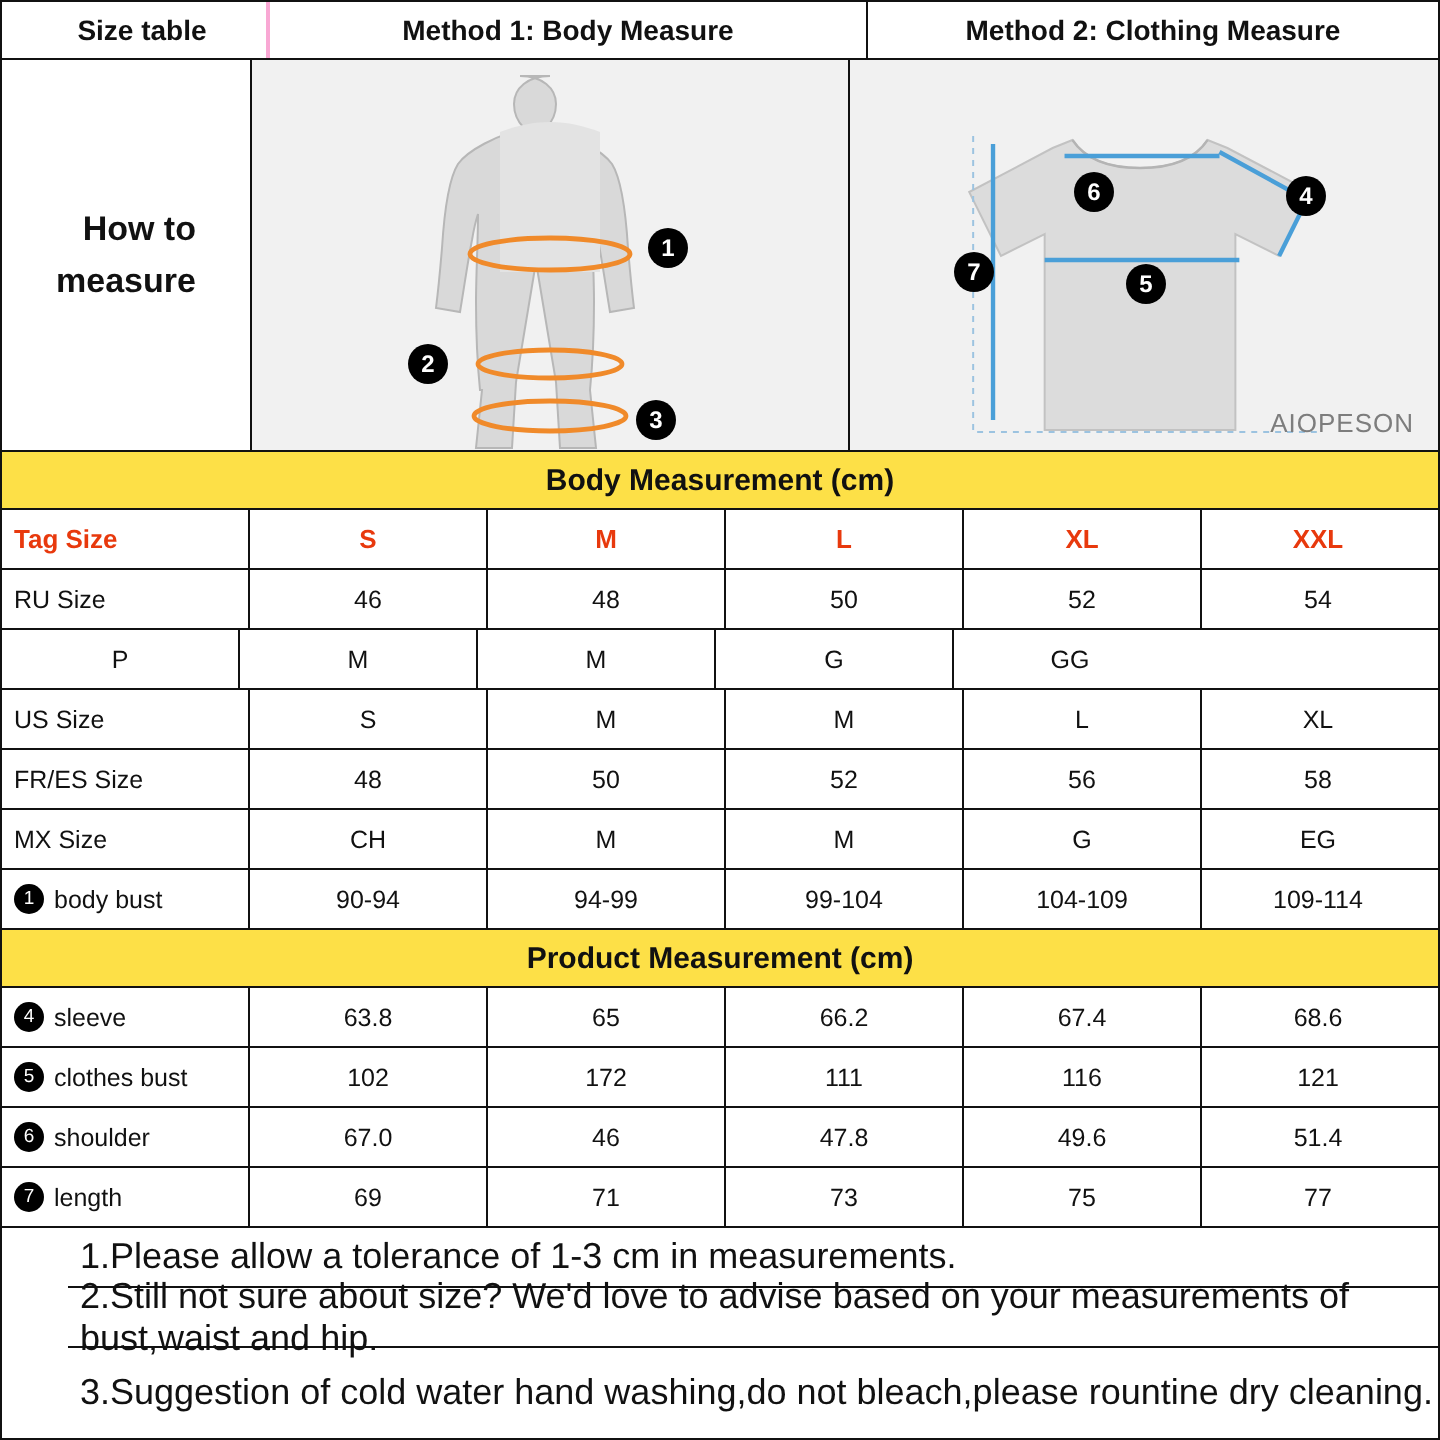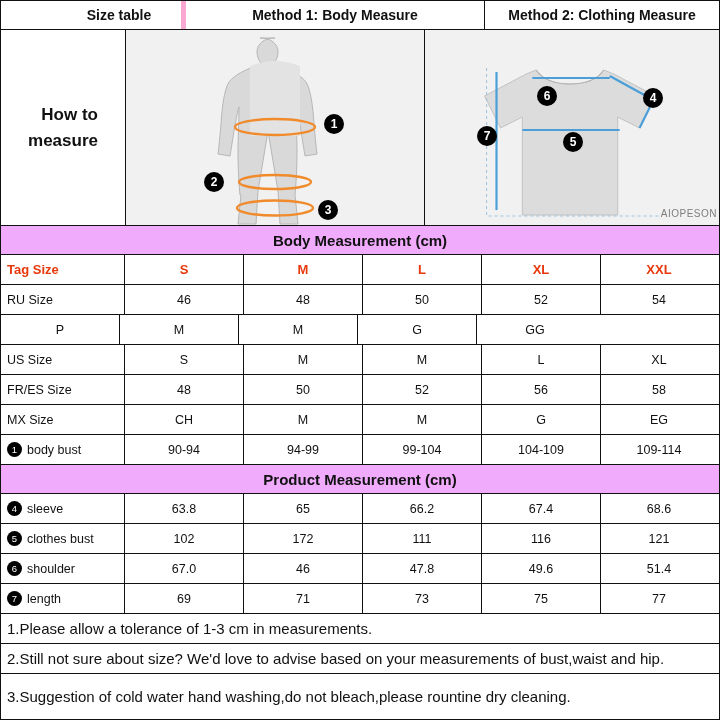--- a/index.html
+++ b/index.html
@@ -32,21 +32,21 @@
     flex: 0 0 auto;
   }
   .top-head .cell {
     display: flex;
     align-items: center;
     justify-content: center;
     font-weight: bold;
     font-size: 14px;
     color: #111;
   }
-  .th-1 { width: 124px; border-right: 5px solid #f9a8d4; justify-content: flex-start; padding-left: 8px; margin-left: 48px; }
+  .th-1 { width: 124px; border-right: 2px solid #f9a8d4; justify-content: flex-start; padding-left: 8px; }
   .th-2 { width: 298px; border-right: 1px solid #111; }
   .th-3 { flex: 1; }
 
   
   .diagram-row {
     display: flex;
     height: 195px;
     border-bottom: 1px solid #111;
     flex: 0 0 auto;
   }
@@ -87,31 +87,31 @@
     color: #fff;
     font-size: 12px;
     font-weight: bold;
     display: flex;
     align-items: center;
     justify-content: center;
     line-height: 1;
   }
   .brandmark {
     position: absolute;
-    right: 2px;
+    right: 12px;
     bottom: 6px;
-    font-size: 10px;
+    font-size: 13px;
     color: #7d7d7d;
     letter-spacing: 0.5px;
   }
 
   
   .section-bar {
     height: 28px;
-    background: #f0abfc;
+    background: #fde047;
     border-bottom: 1px solid #111;
     display: flex;
     align-items: center;
     justify-content: center;
     font-weight: bold;
     font-size: 15px;
     flex: 0 0 auto;
   }
 
   
@@ -169,23 +169,24 @@
     color: #e8390d;
     font-size: 13px;
     border-bottom: 1px solid #111;
     flex: 0 0 auto;
   }
   .note-line {
     height: 29px;
     display: flex;
     align-items: center;
     padding-left: 6px;
-    font-size: 15px;
-    border-bottom: 1px solid #111;
-    flex: 0 0 auto;
+    font-size: 18px;
+    border-bottom: 1px solid #111;
+    flex: 0 0 auto;
+    margin-left: 33px;
   }
   .note-line.last { border-bottom: none; flex: 1 1 auto; }
 </style>
 </head>
 <body>
 
 <div class="sheet">
 
   <div class="top-head">
     <div class="cell th-1">Size table</div>

